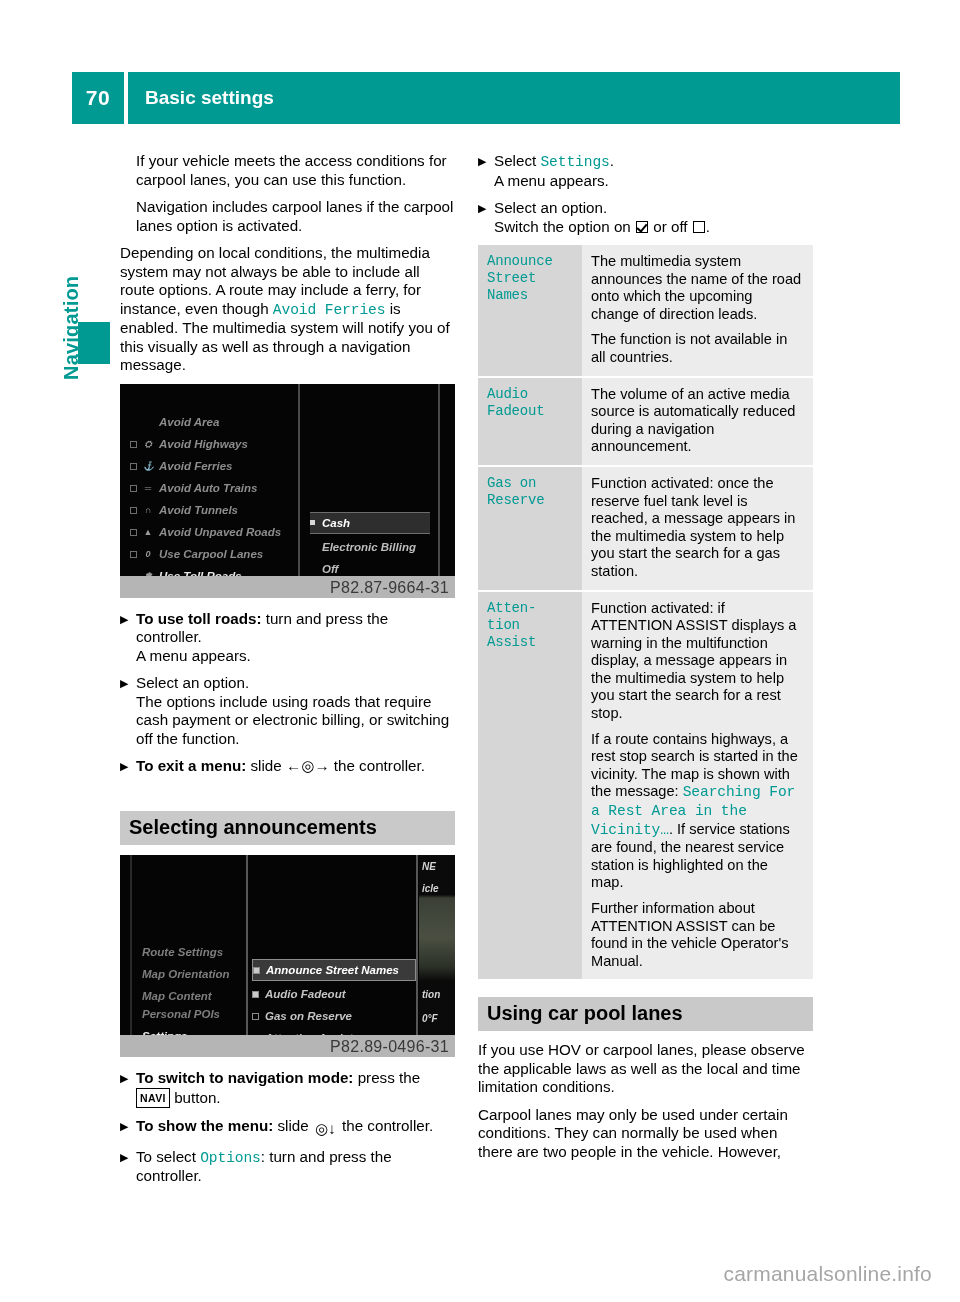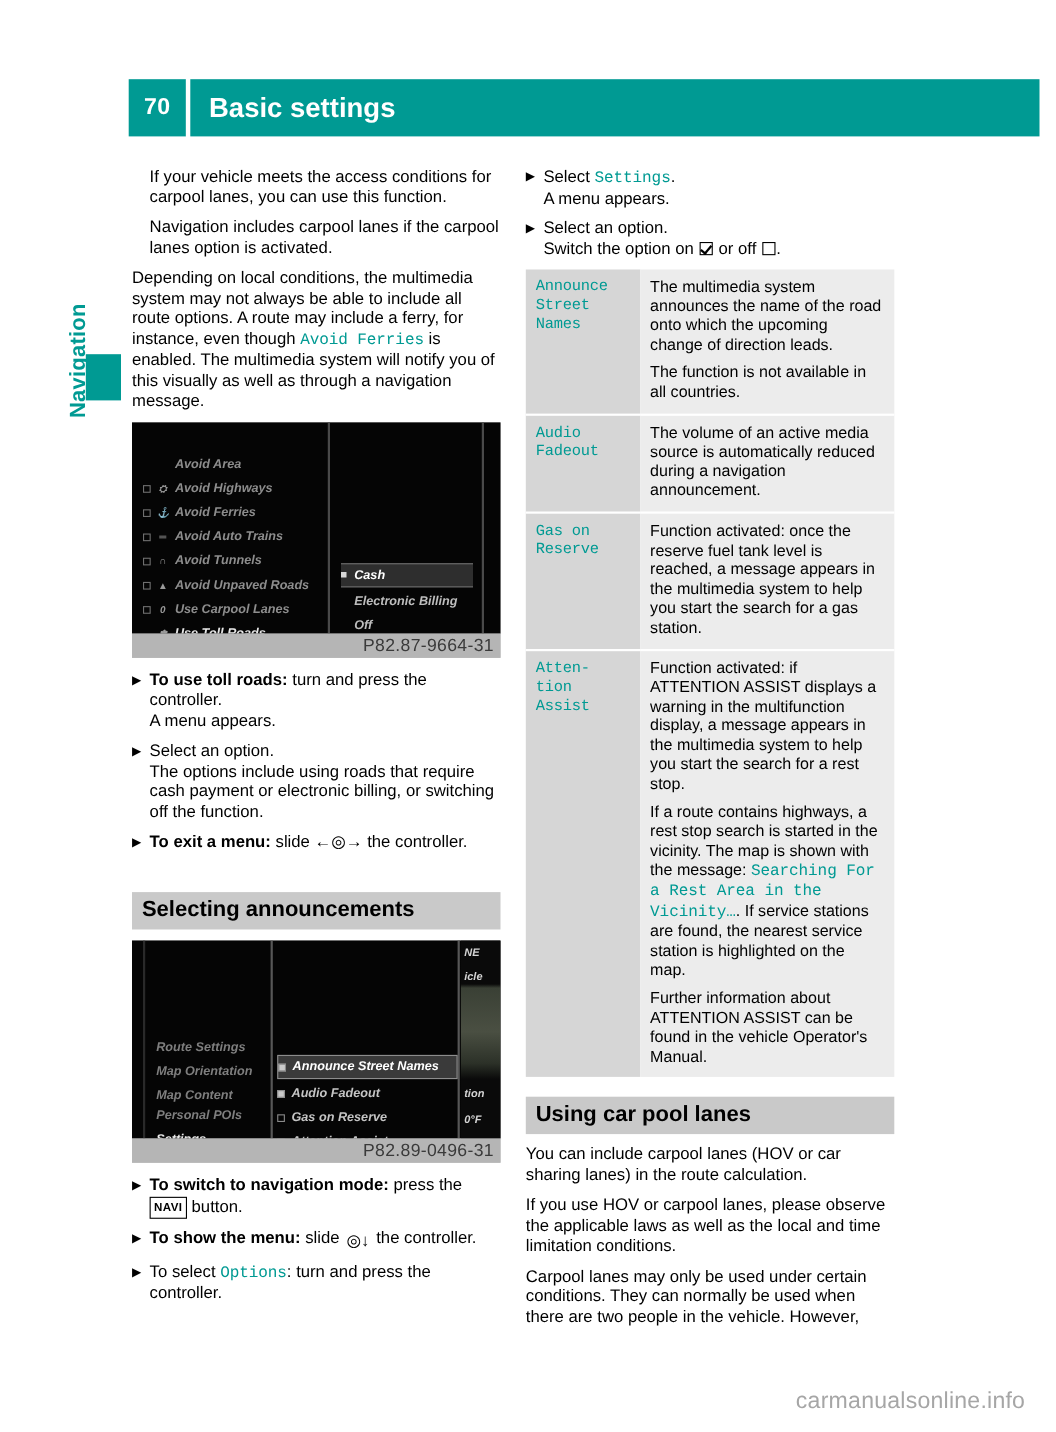--- a/index.html
+++ b/index.html
@@ -8,31 +8,31 @@
     width:960px; height:1302px;
     background:#ffffff;
     font-family:"Liberation Sans", sans-serif;
     color:#000;
     position:relative;
     overflow:hidden;
   }
   .page { position:relative; width:960px; height:1302px; }
 
   
-  .header { position:absolute; left:72px; top:72px; width:828px; height:52px; display:flex;margin-left:45px; }
+  .header { position:absolute; left:72px; top:72px; width:828px; height:52px; display:flex; }
   .header-page-num {
     width:52px; background:#009a93; color:#fff;
     display:flex; align-items:center; justify-content:center;
     font-size:21px; font-weight:bold; letter-spacing:.5px;
   }
   .header-sep { width:4px; background:#ffffff; }
   .header-title {
     flex:1; background:#009a93; color:#fff;
     display:flex; align-items:center; padding-left:17px;
-    font-size:25px; font-weight:bold;
+    font-size:19px; font-weight:bold;
   }
 
   
   .chapter-tab { position:absolute; left:78px; top:322px; width:32px; height:42px; background:#009a93; }
   .chapter-label {
     position:absolute; left:60px; top:380px; width:140px;
     color:#009a93; font-size:20px; font-weight:bold;
     transform:rotate(-90deg); transform-origin:left top;
     white-space:nowrap;
     letter-spacing:.2px;
@@ -364,19 +364,18 @@
           <p>Function activated: if ATTENTION ASSIST displays a warning in the multifunction display, a message appears in the multimedia system to help you start the search for a rest stop.</p>
           <p><span>If a route contains highways, a rest stop search is started in the vicinity. The map is shown with the message: </span><span class="mono">Searching For a Rest Area in the Vicinity…</span><span>. If service stations are found, the nearest service station is highlighted on the map.</span></p>
           <p>Further information about ATTENTION ASSIST can be found in the vehicle Operator's Manual.</p>
         </td>
       </tr>
     </tbody>
       </table>
 
     <div class="section-bar">Using car pool lanes</div>
 
-    <p>You can include carpool lanes (HOV or car sharing lanes) in the route calculation.</p>
     <p>If you use HOV or carpool lanes, please observe the applicable laws as well as the local and time limitation conditions.</p>
     <p>Carpool lanes may only be used under certain conditions. They can normally be used when there are two people in the vehicle. However,</p>
   </div>
 
   <div class="watermark">carmanualsonline.info</div>
 </div>
 
 </body></html>

